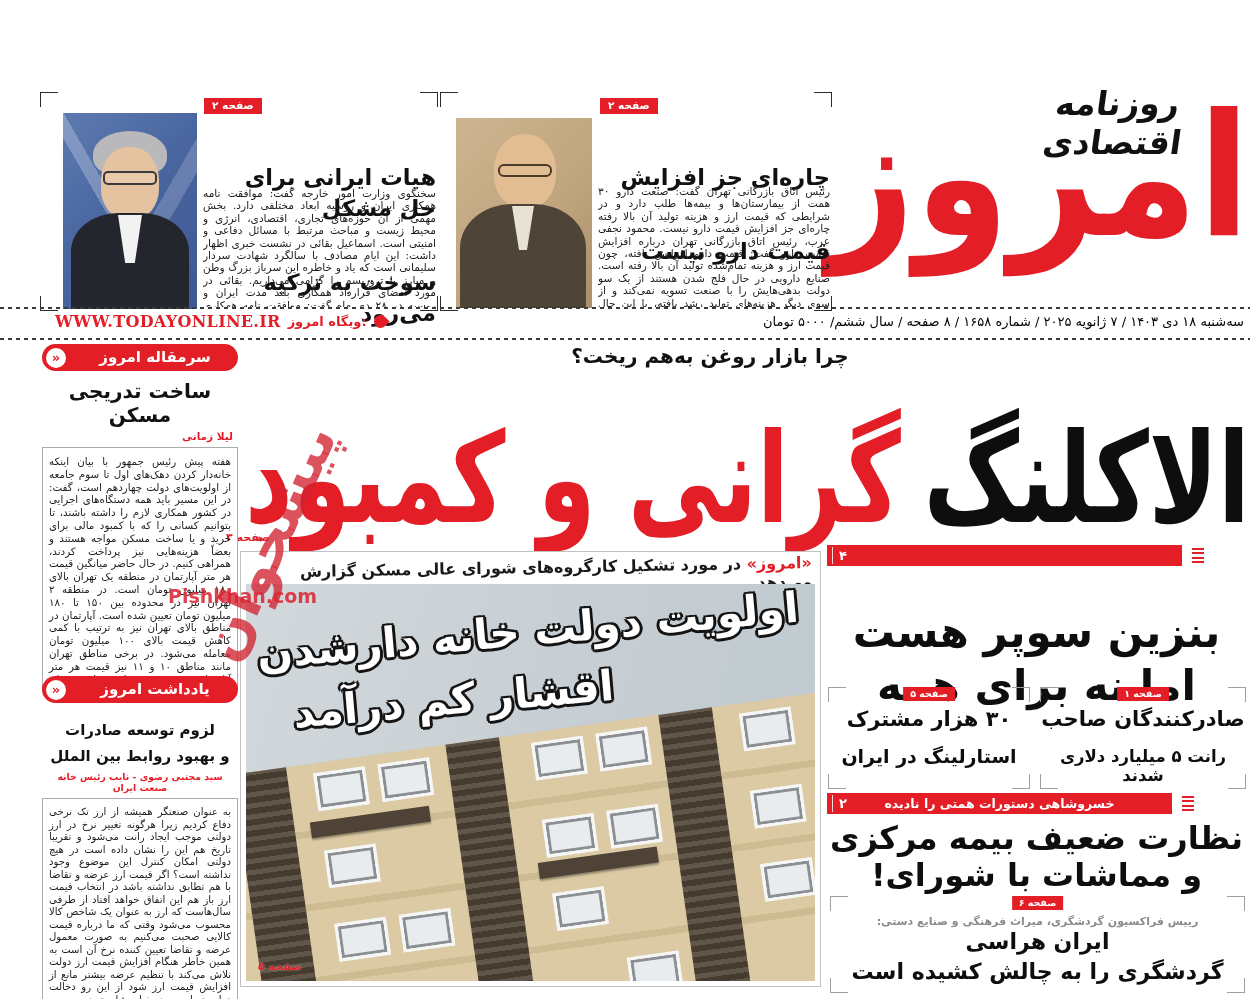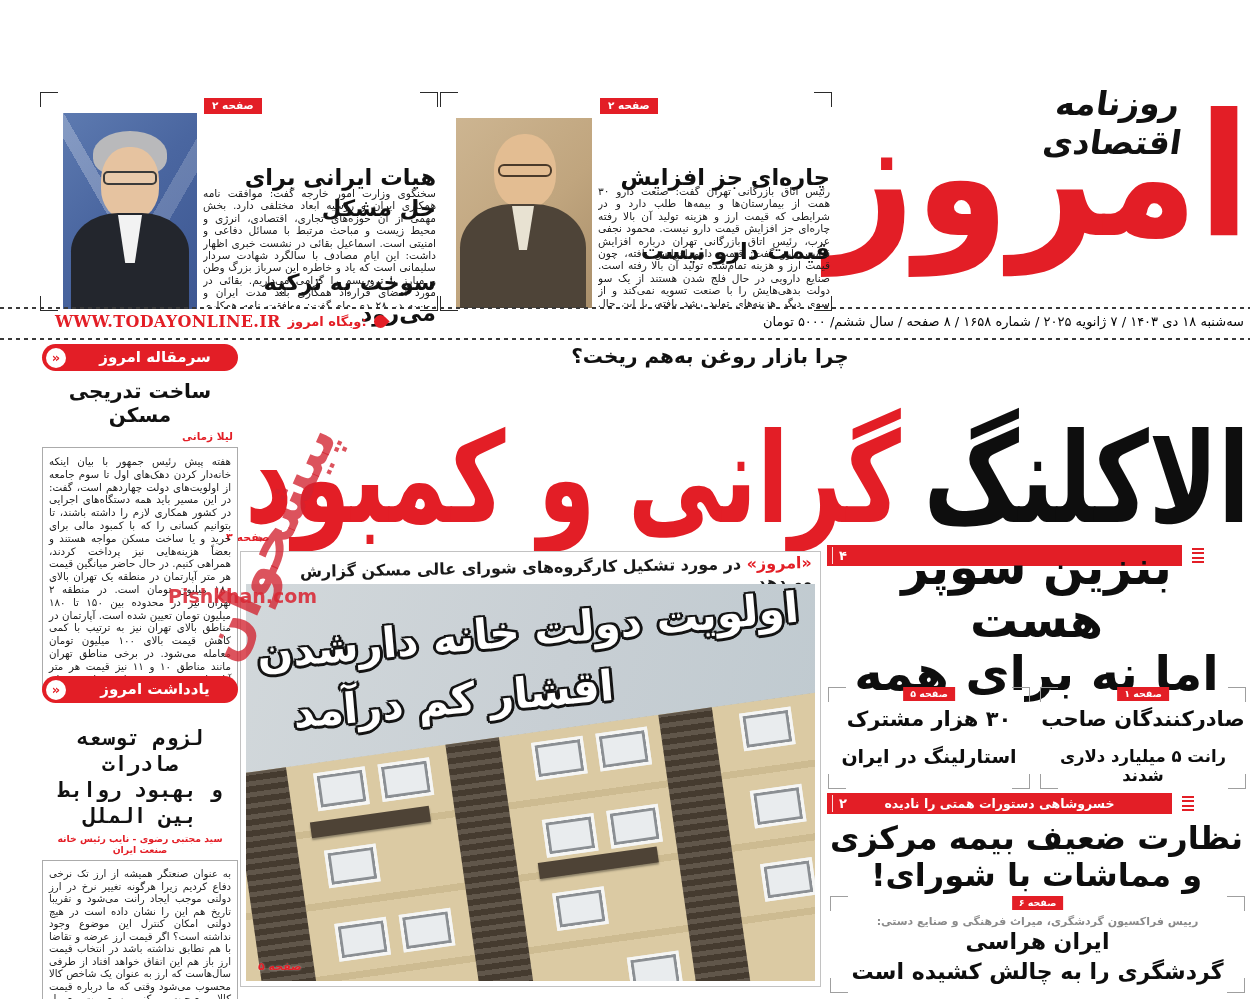--- a/index.html
+++ b/index.html
@@ -176,21 +176,21 @@
       <span>هفته پیش رئیس جمهور با بیان اینکه خانه‌دار کردن دهک‌های اول تا سوم جامعه از اولویت‌های دولت چهاردهم است، گفت: در این مسیر باید همه دستگاه‌های اجرایی در کشور همکاری لازم را داشته باشند، تا بتوانیم کسانی را که با کمبود مالی برای خرید و یا ساخت مسکن مواجه هستند و بعضاً هزینه‌هایی نیز پرداخت کردند، همراهی کنیم. در حال حاضر میانگین قیمت هر متر آپارتمان در منطقه یک تهران بالای ۱۸۰ میلیون تومان است. در منطقه ۲ تهران نیز در محدوده بین ۱۵۰ تا ۱۸۰ میلیون تومان تعیین شده است. آپارتمان در مناطق بالای تهران نیز به ترتیب با کمی کاهش قیمت بالای ۱۰۰ میلیون تومان معامله می‌شود. در برخی مناطق تهران مانند مناطق ۱۰ و ۱۱ نیز قیمت هر متر آپارتمان در محدوده ۵۰ تا ۷۰ میلیون تومان تعیین می‌شود.</span>
       <span class="more">ادامه در صفحه ۶</span>
     </div>
   </div>
 
   <div class="sect" style="left:42px;top:676px;height:320px;">
     <div class="banner">
       <span>یادداشت امروز</span>
       <span class="circ">«</span>
     </div>
-    <div class="sect-title" style="margin-top:24px;font-size:21px;line-height:26px;font-family:Liberation Mono, monospace;">
+    <div class="sect-title" style="margin-top:14px;font-size:15px;line-height:26px;">
       <span style="display:block">لزوم توسعه صادرات</span>
       <span style="display:block">و بهبود روابط بین الملل</span>
     </div>
     <div class="byline" style="margin-top:2px;font-size:9.3px;text-align:center;">سید مجتبی رضوی - نایب رئیس خانه صنعت ایران</div>
     <div class="tbox" style="margin-top:5px;height:212px;padding:7px 6px;font-size:10.1px;line-height:12.5px;">
       <span>به عنوان صنعتگر همیشه از ارز تک نرخی دفاع کردیم زیرا هرگونه تغییر نرخ در ارز دولتی موجب ایجاد رانت می‌شود و تقریبا تاریخ هم این را نشان داده است در هیچ دولتی امکان کنترل این موضوع وجود نداشته است؟ اگر قیمت ارز عرضه و تقاضا با هم تطابق نداشته باشد در انتخاب قیمت ارز باز هم این اتفاق خواهد افتاد از طرفی سال‌هاست که ارز به عنوان یک شاخص کالا محسوب می‌شود وقتی که ما درباره قیمت کالایی صحبت می‌کنیم به صورت معمول عرضه و تقاضا تعیین کننده نرخ آن است به همین خاطر هنگام افزایش قیمت ارز دولت تلاش می‌کند با تنظیم عرضه بیشتر مانع از افزایش قیمت ارز شود از این رو دخالت دولت در این زمینه خیلی شایسته نیست.</span>
       
     </div>
   </div>
 
@@ -227,21 +227,21 @@
       </div>
       <span class="h-badge">صفحه ۵</span>
     </div>
   </div>
 
   <div class="rbar" style="left:827px;top:545px;width:355px;">
     <span class="num">۴</span>
   </div>
   <span class="rdots" style="left:1192px;top:546px;"></span>
 
-  <div class="big-right" style="left:828px;top:541px;width:417px;font-size:48px;line-height:53px;">
+  <div class="big-right" style="left:828px;top:606px;width:417px;font-size:42px;line-height:53px;">
     <span>بنزین سوپر هست</span>
     <span>اما نه برای همه</span>
   </div>
 
   <div class="rbox cor cor-gray" style="left:828px;top:687px;width:202px;height:102px;">
     <i class="tl"></i>
       <i class="tr"></i>
       <i class="bl"></i>
       <i class="br"></i>
     <span class="pbadge">صفحه ۵</span>

